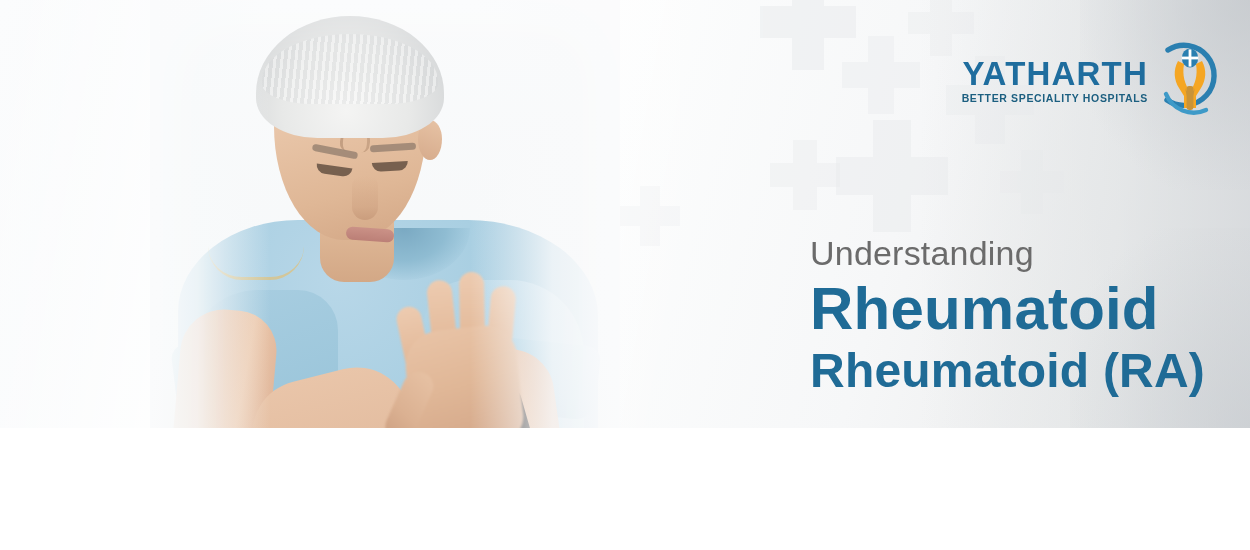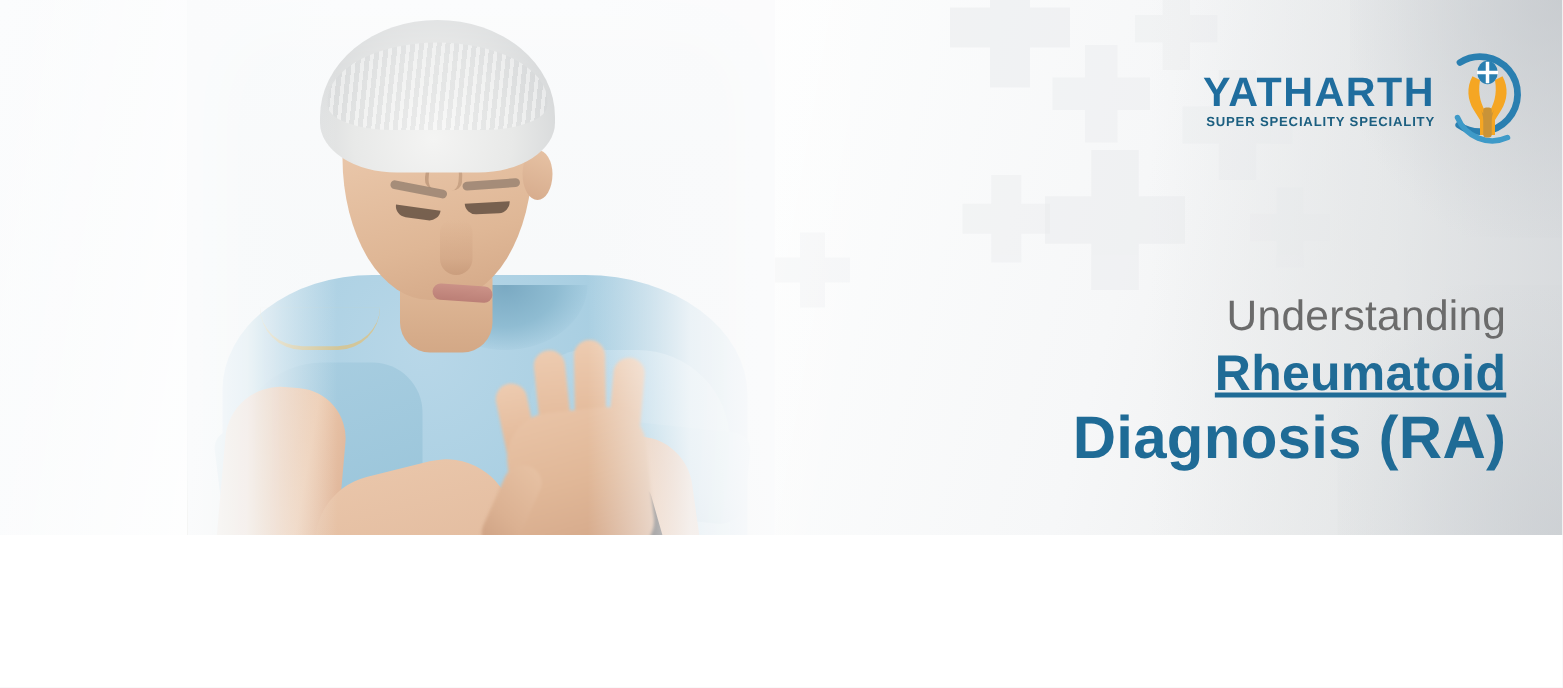--- a/index.html
+++ b/index.html
@@ -251,29 +251,29 @@
   }
   .logo-tag{
     font-size:15px; font-weight:bold; letter-spacing:.7px;
     color:#F5A623; margin-top:4px;
   }
   .logo-mark{ width:72px; height:92px; }
 
   
   .headline{
     position:absolute; right:45px; top:236px;
-    text-align:right; line-height:1;
+    text-align:left; line-height:1;
   }
   .h-kicker{
     font-size:34px; color:#6B6B6B; letter-spacing:.2px;
     font-family:"Liberation Sans", sans-serif;
   }
   .h-main{
-    font-size:40px; font-weight:bold; color:#1F6B96;
-    letter-spacing:.2px; margin-top:9px;text-decoration:underline;
+    font-size:60px; font-weight:bold; color:#1F6B96;
+    letter-spacing:.2px; margin-top:9px;
   }
   .h-main2{
     font-size:48px; font-weight:bold; color:#1F6B96;
     letter-spacing:.2px; margin-top:8px;
   }
   .h-sub{
     font-size:33px; color:#5B5B5B; margin-top:11px; letter-spacing:.1px;
   }
 </style>
 </head>
@@ -371,21 +371,21 @@
     <div class="necklace"></div>
 
     <div class="feather-l"></div>
     <div class="feather-r"></div>
     <div class="photo-soft"></div>
   </div>
 
   <div class="logo">
     <div class="logo-text">
       <div class="logo-word">YATHARTH</div>
-      <div class="logo-sub">SUPER SPECIALITY SPECIALITY</div>
+      <div class="logo-sub">BETTER SPECIALITY HOSPITALS</div>
     </div>
 
     <svg class="logo-mark" viewBox="0 0 72 92" aria-hidden="true">
 
       <path d="M14 16 A30 30 0 1 1 13 66" fill="none" stroke="#2A7FB0" stroke-width="5.4" stroke-linecap="round"></path>
 
       <path d="M12 60 A30 30 0 0 0 52 76" fill="none" stroke="#3E9AC8" stroke-width="4.4" stroke-linecap="round"></path>
 
       <path d="M24 27 C19 36 20 46 25 54 L30 62 L30 74 L36 74 L36 58 C31 50 28 42 30 30 Z" fill="#F5A623"></path>
 
@@ -396,16 +396,16 @@
 
       <ellipse cx="36" cy="24" rx="8.2" ry="9.4" fill="#2A7FB0"></ellipse>
       <rect x="34.6" y="15.4" width="2.8" height="17.2" fill="#ffffff"></rect>
       <rect x="27.6" y="22.6" width="16.8" height="2.8" fill="#ffffff"></rect>
     </svg>
   </div>
 
   <div class="headline">
     <div class="h-kicker">Understanding</div>
     <div class="h-main">Rheumatoid</div>
-    <div class="h-main2">Diagnosis (RA)</div>
+    <div class="h-main2">Rheumatoid (RA)</div>
   </div>
 
 </div>
 
 </body></html>

